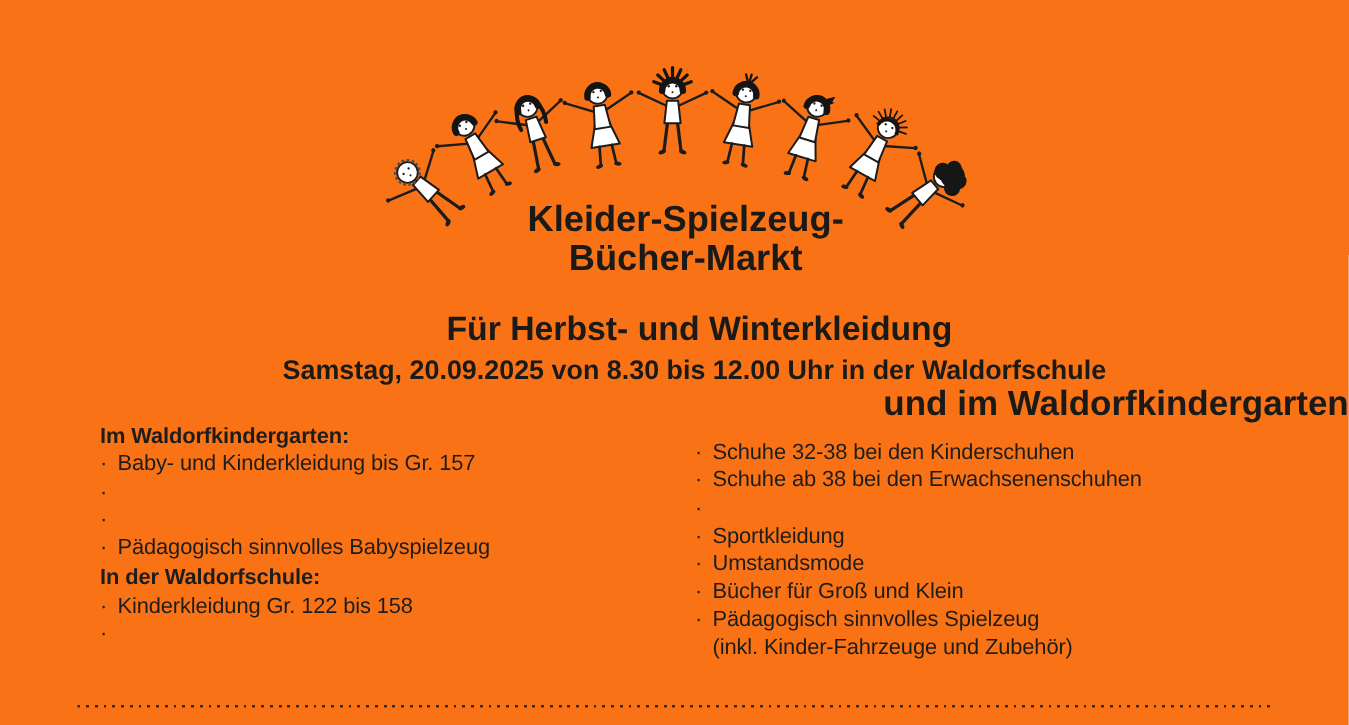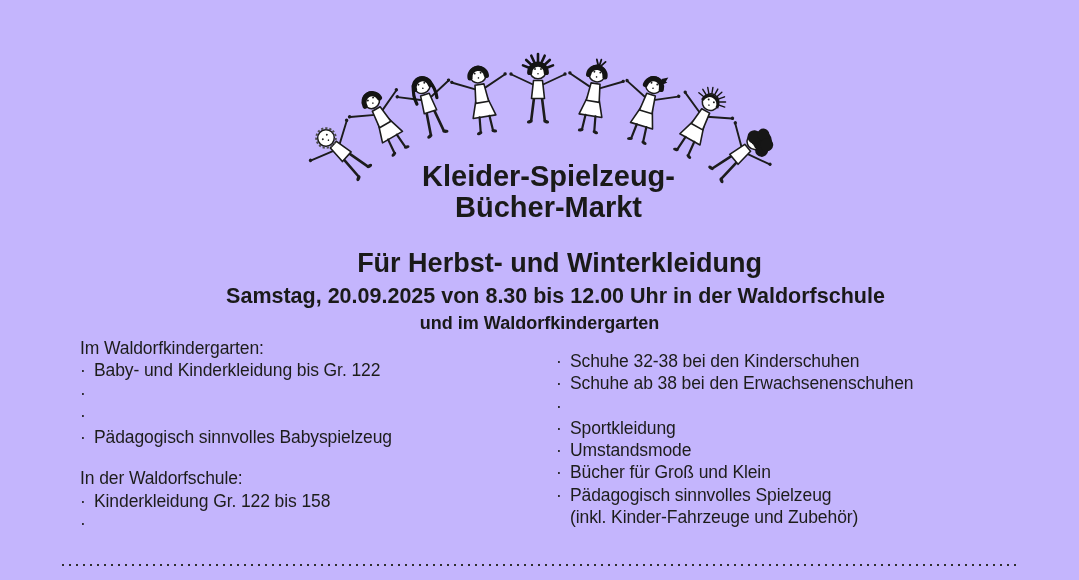--- a/index.html
+++ b/index.html
@@ -4,21 +4,21 @@
 <style>
   html, body { margin: 0; padding: 0; }
   body {
     width: 1079px; height: 580px;
     background: #ffffff;
     font-family: "Liberation Sans", sans-serif;
     color: #1d1d1b;
     position: relative;
     overflow: hidden;
   }
-  .canvas { position: absolute; inset: 0; background: #c4b5fd; }
+  .canvas { position: absolute; inset: 0; background: #f97316; }
 
   .illustration {
     position: absolute; left: 298px; top: 55px;
     width: 490px; height: 165px;
   }
   .illustration svg { overflow: visible; display: block; }
 
   .title-block {
     position: absolute; top: 161px; left: 0; width: 1079px;
     text-align: center;
@@ -33,29 +33,29 @@
     transform: translateX(20px);
     color: #1a1a19;
   }
   .dateline {
     position: absolute; top: 284px; left: 16px; width: 1079px;
     text-align: center; font-weight: 700; font-size: 21.5px; line-height: 24px;
     color: #1a1a19;
   }
   .locationline {
     position: absolute; top: 311px; left: 0; width: 1079px;
-    text-align: center; font-weight: 700; font-size: 18px; line-height: 24px;
+    text-align: right; font-weight: 700; font-size: 28px; line-height: 24px;
     color: #1a1a19;
   }
 
   .col { position: absolute; font-size: 17.5px; line-height: 22.3px; letter-spacing: -0.1px; }
   .col-left  { left: 80px;  top: 337px; width: 460px; }
   .col-right { left: 556px; top: 350px; width: 440px; }
-  .sec-heading { font-weight: 400; }
-  .sec2 { margin-top: 19px; }
+  .sec-heading { font-weight: 700; }
+  .sec2 { margin-top: 2px; }
   .li { display: flex; }
   .li .b { width: 14px; flex: 0 0 14px; }
   .cont { padding-left: 14px; }
 
   .dotted-rule {
     position: absolute; left: 62px; top: 564px;
     width: 956px; height: 2.4px;
     background: repeating-linear-gradient(to right, #2e2e2e 0 2.2px, transparent 2.2px 7px);
   }
 </style>
@@ -202,21 +202,21 @@
 
   <div class="headline">Für Herbst- und Winterkleidung</div>
   <div class="dateline">Samstag, 20.09.2025 von 8.30 bis 12.00 Uhr in der Waldorfschule</div>
   <div class="locationline">und im Waldorfkindergarten</div>
 
   <div class="col col-left">
     <div class="sec">
       <div class="sec-heading">Im Waldorfkindergarten:</div>
       <div class="li">
           <span class="b">·</span>
-          <span>Baby- und Kinderkleidung bis Gr. 122</span>
+          <span>Baby- und Kinderkleidung bis Gr. 157</span>
         </div>
       <div class="li">
           <span class="b">·</span>
         </div>
       <div class="li">
           <span class="b">·</span>
         </div>
       <div class="li">
           <span class="b">·</span>
           <span>Pädagogisch sinnvolles Babyspielzeug</span>

